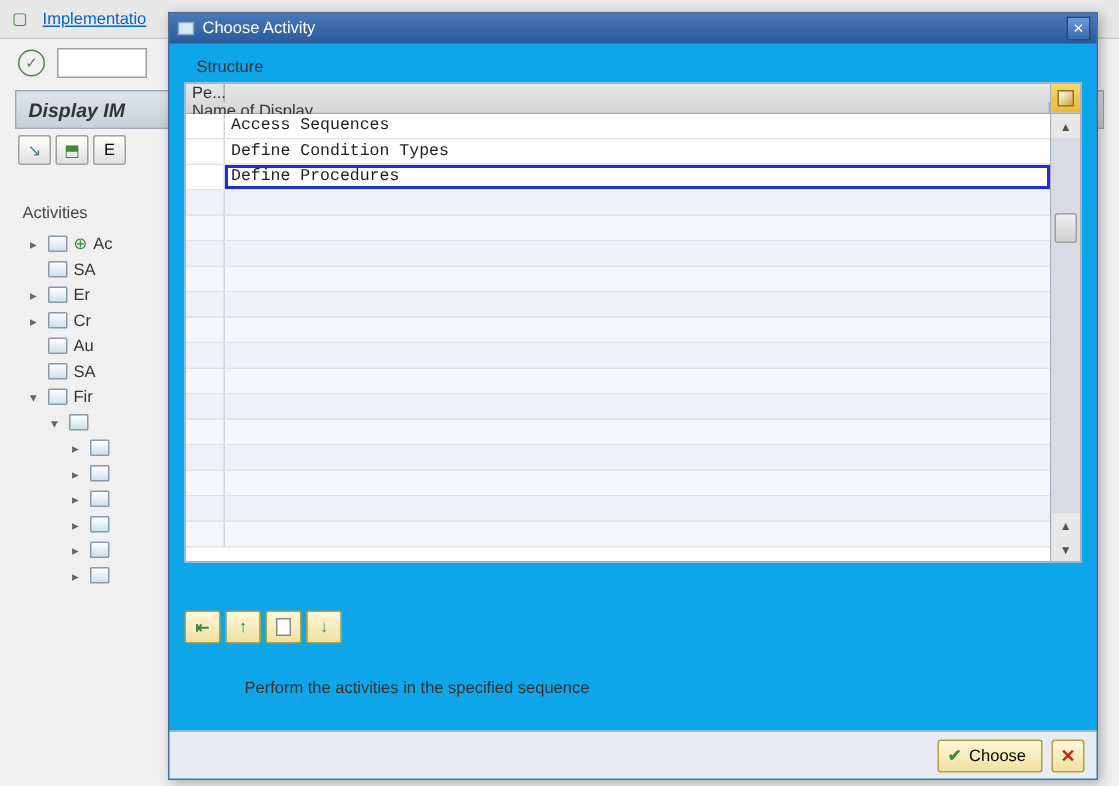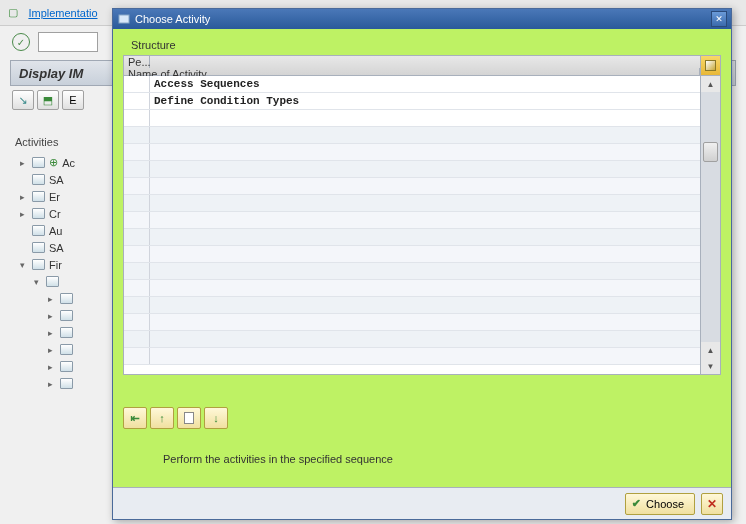--- a/index.html
+++ b/index.html
@@ -21,40 +21,40 @@
   
   .bg-structure-label { position: absolute; top: 136px; left: 15px; color: #444; }
   .bg-tree { position: absolute; top: 154px; left: 20px; width: 90px; }
   .tree-row { display: flex; align-items: center; height: 17px; gap: 4px; color: #333; }
   .tree-arrow { width: 7px; color: #666; font-size: 9px; }
   .tree-icon { width: 14px; height: 14px; display: flex; align-items: center; justify-content: center; }
   .tree-doc-icon { background: linear-gradient(#fff, #d0e0e8); border: 1px solid #8a9aa8; border-radius: 1px; width: 13px; height: 11px; }
   .tree-text { white-space: nowrap; overflow: hidden; text-overflow: clip; }
   
   
-  .dialog { position: absolute; top: 8px; left: 112px; width: 620px; height: 512px; background: #bef264; border: 1px solid #4a6a9a; box-shadow: 2px 2px 8px rgba(0,0,0,0.3); display: flex; flex-direction: column; }
+  .dialog { position: absolute; top: 8px; left: 112px; width: 620px; height: 512px; background: #0ea5e9; border: 1px solid #4a6a9a; box-shadow: 2px 2px 8px rgba(0,0,0,0.3); display: flex; flex-direction: column; }
   .dialog-titlebar { height: 20px; background: linear-gradient(#4a78b8, #2a5a9a); display: flex; align-items: center; padding: 0 4px; color: #fff; }
   .dialog-title-icon { width: 14px; height: 14px; margin-right: 4px; display: flex; align-items: center; justify-content: center; }
   .dialog-title-text { flex: 1; font-size: 11px; }
   .dialog-close { width: 16px; height: 16px; background: linear-gradient(#6a9ad8,#3a6aac); border: 1px solid #2a4a7a; display: flex; align-items: center; justify-content: center; color: #fff; font-size: 9px; cursor: pointer; }
   
   .dialog-body { flex: 1; padding: 10px 10px 6px 10px; display: flex; flex-direction: column; overflow: hidden; }
   
   .activities-label { margin: 0 0 4px 8px; color: #333; }
   
   .table-wrap { flex: 0 0 320px; display: flex; border: 1px solid #a8b0bc; background: #fff; }
   .table-main { flex: 1; display: flex; flex-direction: column; }
   .table-header-row { display: flex; height: 20px; background: linear-gradient(#e8e8e8,#d4d4d4); border-bottom: 1px solid #a8b0bc; flex-direction: column; }
   .th { border-right: 1px solid #a8b0bc; display: flex; align-items: center; padding: 0 4px; color: #333; }
   .th-pe { width: 26px; }
   .th-name { flex: 1; }
   .table-rows { flex: 1; overflow: hidden; }
   .tr { display: flex; height: 17px; border-bottom: 1px solid #e0e4ea; background: #eef2f6; }
   .tr:nth-child(odd) { background: #f4f6fa; }
-  .tr:nth-child(1), .tr:nth-child(2), .tr:nth-child(3) { background: #fff; font-weight: bold; }
+  .tr:nth-child(1), .tr:nth-child(2), .tr:nth-child(3) { background: #fff; }
   .td-pe { width: 26px; border-right: 1px solid #d0d4dc; }
   .td-name { flex: 1; padding: 0 4px; display: flex; align-items: center; font-family: "Courier New", monospace; font-size: 11px; color: #222; }
   .td-name.selected { border: 2px solid #2030d0; padding: 0 2px; }
   
   .table-side { width: 20px; display: flex; flex-direction: column; background: #e8e8e8; border-left: 1px solid #a8b0bc; }
   .config-icon { height: 20px; border-bottom: 1px solid #a8b0bc; display: flex; align-items: center; justify-content: center; background: linear-gradient(#f8d868,#e8b838); cursor: pointer; }
   .config-icon-inner { width: 11px; height: 11px; background: linear-gradient(135deg,#fff 0%,#c8a838 100%); border: 1px solid #8a7828; }
   .scroll-arrow { height: 16px; display: flex; align-items: center; justify-content: center; color: #555; font-size: 8px; cursor: pointer; background: #e8e8e8; }
   .scroll-track { flex: 1; background: #d8dce2; }
   .scroll-thumb { height: 20px; background: linear-gradient(#f0f0f0,#d0d0d0); border: 1px solid #a0a0a0; border-radius: 2px; margin: 2px; }
@@ -203,33 +203,34 @@
     <span class="dialog-close">✕</span>
   </div>
 
   <div class="dialog-body">
     <div class="activities-label">Structure</div>
 
     <div class="table-wrap">
       <div class="table-main">
         <div class="table-header-row">
           <div class="th th-pe">Pe...</div>
-          <div class="th th-name">Name of Activity</div>
+          <div class="th th-name">Name of Display</div>
         </div>
         <div class="table-rows" id="table-rows">
             <div class="tr">
               <div class="td-pe"></div>
               <div class="td-name">Access Sequences</div>
             </div>
             <div class="tr">
               <div class="td-pe"></div>
               <div class="td-name">Define Condition Types</div>
             </div>
             <div class="tr">
               <div class="td-pe"></div>
+              <div class="td-name selected">Define Procedures</div>
             </div>
             <div class="tr">
               <div class="td-pe"></div>
               <div class="td-name"></div>
             </div>
             <div class="tr">
               <div class="td-pe"></div>
               <div class="td-name"></div>
             </div>
             <div class="tr">

